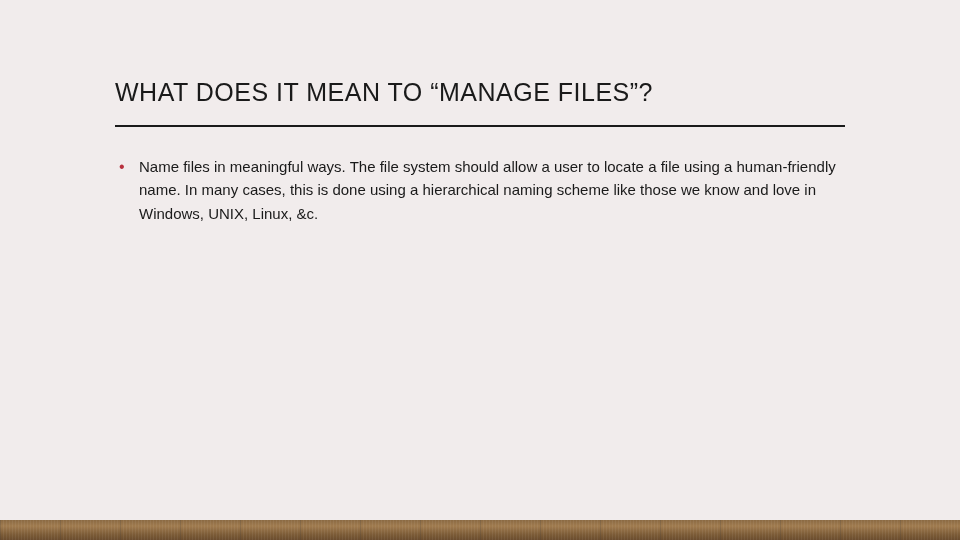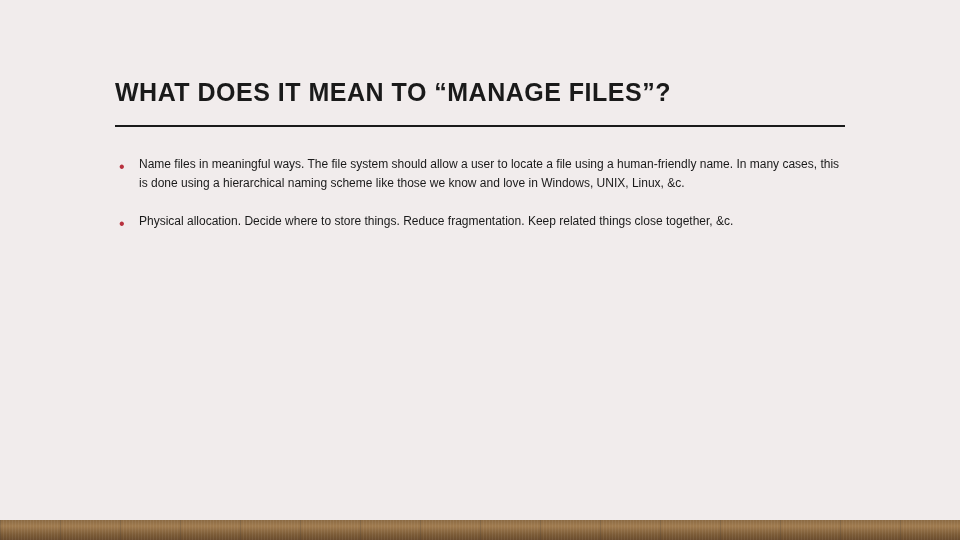--- a/index.html
+++ b/index.html
@@ -13,37 +13,37 @@
       background: #f1ecec;
       font-family: Arial, Helvetica, sans-serif;
       position: relative;
       overflow: hidden;
     }
     .content {
       padding: 78px 115px 0 115px;
     }
     .title {
       font-size: 25px;
-      font-weight: 700;
+      font-weight: 400;
       letter-spacing: 0.5px;
       color: #1a1a1a;
       margin-bottom: 18px;
     }
     .title-rule {
       border: none;
       border-top: 2px solid #1a1a1a;
       margin-bottom: 28px;
     }
     .bullets {
       list-style: none;
     }
     .bullets li {
       position: relative;
       padding-left: 24px;
-      font-size: 12px;
+      font-size: 15px;
       line-height: 1.55;
       color: #1a1a1a;
       margin-bottom: 20px;
     }
     .bullets li::before {
       content: "•";
       position: absolute;
       left: 4px;
       top: 0;
       color: #b8313e;
@@ -81,17 +81,16 @@
     }
   </style>
 </head>
 <body>
 
 <div class="content">
   <h1 class="title">WHAT DOES IT MEAN TO “MANAGE FILES”?</h1>
   <hr class="title-rule">
   <ul class="bullets">
     <li>Name files in meaningful ways. The file system should allow a user to locate a file using a human-friendly name. In many cases, this is done using a hierarchical naming scheme like those we know and love in Windows, UNIX, Linux, &amp;c.</li>
-    <li>Physical allocation. Decide where to store things. Reduce fragmentation. Keep related things close together, &amp;c.</li>
   </ul>
 </div>
 
 <div class="wood-strip"></div>
 
 </body></html>

